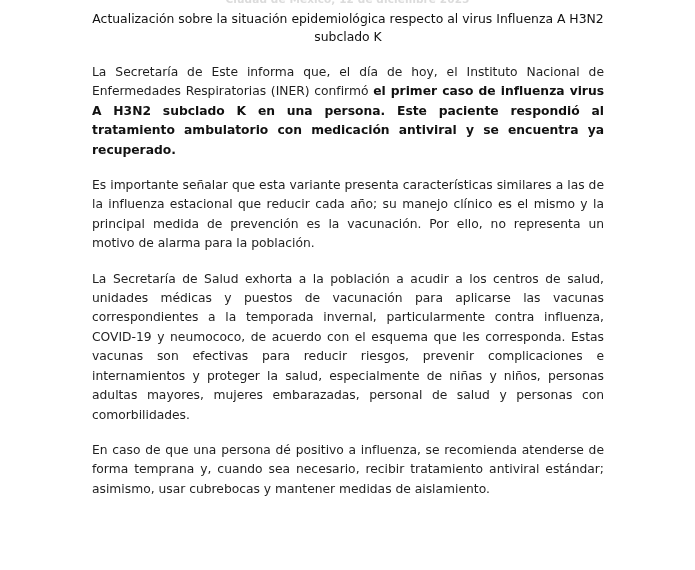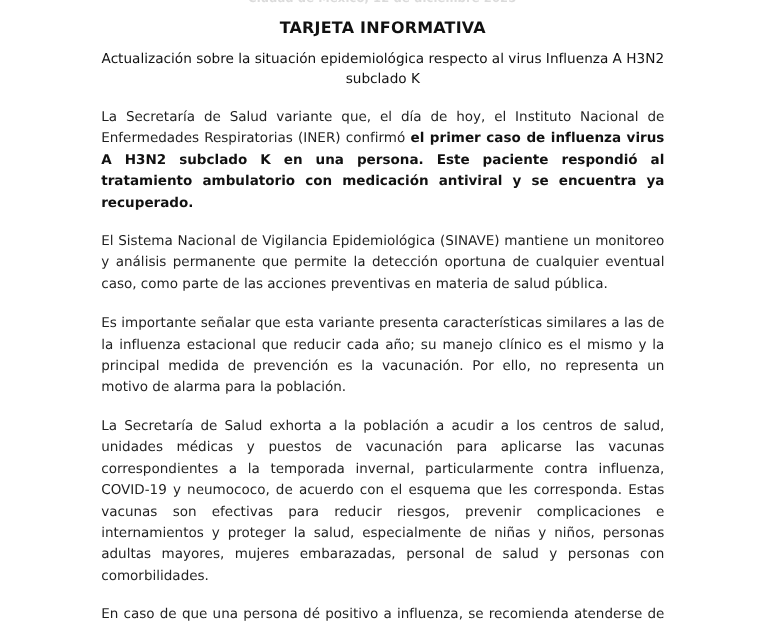--- a/index.html
+++ b/index.html
@@ -95,27 +95,25 @@
 </style>
 </head>
 <body>
 
 <div class="page">
 
   <div class="dateline">Ciudad de México, 12 de diciembre 2025</div>
 
   <div class="doc-body">
 
-    <h1 class="doc-title">TARJETA INFORMATIVA</h1>
 
     <h2 class="doc-subtitle">Actualización sobre la situación epidemiológica respecto al virus Influenza A H3N2 subclado K</h2>
 
     <div class="paragraphs">
-        <p class="para"><span>La Secretaría de Salud variante que, el día de hoy, el Instituto Nacional de Enfermedades Respiratorias (INER) confirmó </span><b>el primer caso de influenza virus A H3N2 subclado K en una persona. Este paciente respondió al tratamiento ambulatorio con medicación antiviral y se encuentra ya recuperado.</b></p>
-        <p class="para"><span>El Sistema Nacional de Vigilancia Epidemiológica (SINAVE) mantiene un monitoreo y análisis permanente que permite la detección oportuna de cualquier eventual caso, como parte de las acciones preventivas en materia de salud pública.</span></p>
+        <p class="para"><span>La Secretaría de Este informa que, el día de hoy, el Instituto Nacional de Enfermedades Respiratorias (INER) confirmó </span><b>el primer caso de influenza virus A H3N2 subclado K en una persona. Este paciente respondió al tratamiento ambulatorio con medicación antiviral y se encuentra ya recuperado.</b></p>
         <p class="para"><span>Es importante señalar que esta variante presenta características similares a las de la influenza estacional que reducir cada año; su manejo clínico es el mismo y la principal medida de prevención es la vacunación. Por ello, no representa un motivo de alarma para la población.</span></p>
         <p class="para"><span>La Secretaría de Salud exhorta a la población a acudir a los centros de salud, unidades médicas y puestos de vacunación para aplicarse las vacunas correspondientes a la temporada invernal, particularmente contra influenza, COVID-19 y neumococo, de acuerdo con el esquema que les corresponda. Estas vacunas son efectivas para reducir riesgos, prevenir complicaciones e internamientos y proteger la salud, especialmente de niñas y niños, personas adultas mayores, mujeres embarazadas, personal de salud y personas con comorbilidades.</span></p>
         <p class="para"><span>En caso de que una persona dé positivo a influenza, se recomienda atenderse de forma temprana y, cuando sea necesario, recibir tratamiento antiviral estándar; asimismo, usar cubrebocas y mantener medidas de aislamiento.</span></p>
       </div>
 
   </div>
 
 </div>
 
 </body></html>

